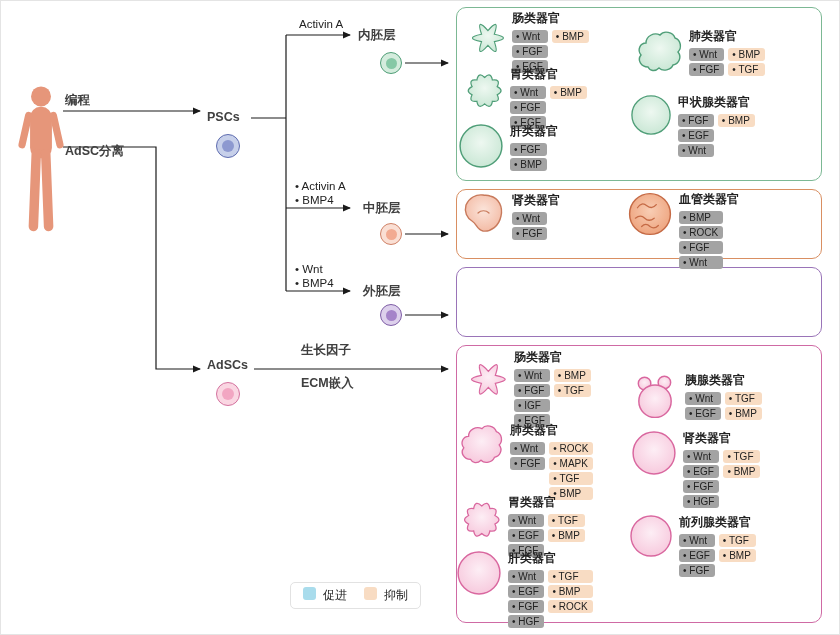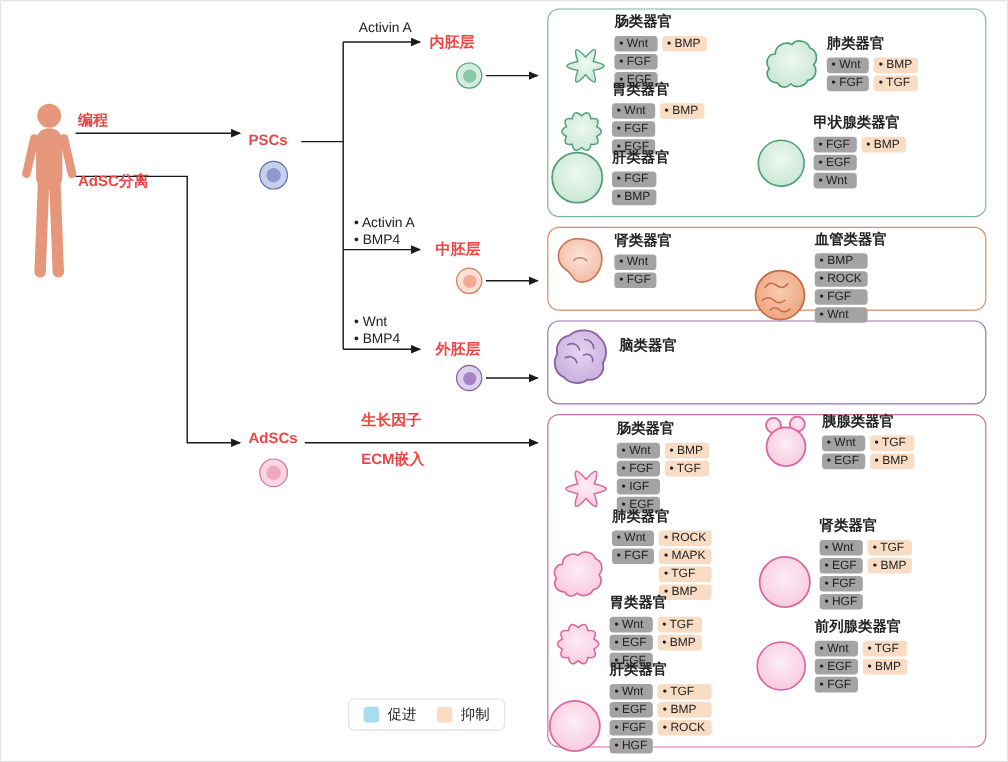--- a/index.html
+++ b/index.html
@@ -1,45 +1,45 @@
 <!DOCTYPE html>
 <html><head>
 <meta charset="utf-8">
 <style>
   *{margin:0;padding:0;box-sizing:border-box}
   html,body{background:#fff}
   body{font-family:"Liberation Sans","DejaVu Sans",sans-serif;color:#2a2a2a}
   .canvas{position:relative;width:840px;height:635px;background:#fff;border:1px solid #e4e4e4;overflow:hidden}
   .abs{position:absolute}
   svg.lines{position:absolute;left:0;top:0;pointer-events:none}
-  .flabel{position:absolute;font-size:12.5px;font-weight:700;white-space:nowrap;color:#ef4444}
+  .flabel{position:absolute;font-size:12.5px;font-weight:700;white-space:nowrap;color:#404040}
   .factor{position:absolute;font-size:11.5px;font-weight:400;white-space:nowrap;color:#222}
   .gbox{position:absolute;border-radius:10px;background:transparent}
   .box-endo{border:1.6px solid #7cb894}
   .box-meso{border:1.6px solid #d98f62}
   .box-ecto{border:1.6px solid #9a74b8}
   .box-adsc{border:1.6px solid #cf6aa4}
-  .card{position:absolute;display:flex;gap:6px;align-items:flex-end}
+  .card{position:absolute;display:flex;gap:6px;align-items:flex-start}
   .cardbody{display:flex;flex-direction:column}
   .oname{font-size:12px;font-weight:700;white-space:nowrap;margin-bottom:3px;color:#222}
   .cols{display:flex;gap:4px;align-items:flex-start}
   .col{display:flex;flex-direction:column;gap:2px}
   .badge{font-size:10px;line-height:1.2;padding:0.5px 5px 0.5px 4px;border-radius:3px;white-space:nowrap;color:#222}
   .badge::before{content:"• "}
   .badge.promote{background:#a3a3a3}
   .badge.inhibit{background:#f8dcc3}
   .cell{position:absolute;border-radius:50%;display:flex;align-items:center;justify-content:center}
   .nucleus{border-radius:50%}
   .icGreen{fill:url(#gGreen);stroke:#4f9e78;stroke-width:1.4}
   .icPink{fill:url(#gPink);stroke:#d9679f;stroke-width:1.4}
   .icSalmon{fill:url(#gSalmon);stroke:#c87a5c;stroke-width:1.4}
   .icOrange{fill:url(#gOrange);stroke:#c56a45;stroke-width:1.4}
   .icPurple{fill:url(#gPurple);stroke:#8a5fa8;stroke-width:1.4}
   .detail{fill:none;stroke-width:1.2;stroke-linecap:round}
-  .legend{position:absolute;display:flex;align-items:center;gap:7px;border:1px solid #e2e2e2;border-radius:5px;padding:4px 12px;background:#fff}
+  .legend{position:absolute;display:flex;align-items:flex-start;gap:7px;border:1px solid #e2e2e2;border-radius:5px;padding:4px 12px;background:#fff}
   .sw{width:13px;height:13px;border-radius:3px;display:inline-block}
   .sw.promote{background:#a9dcec}
   .sw.inhibit{background:#f8dcc3}
   .ltext{font-size:12px;font-weight:400;margin-right:10px;color:#222}
   .ltext:last-child{margin-right:0}
 </style>
 </head>
 <body>
 
 <svg width="0" height="0" style="position:absolute" aria-hidden="true">
@@ -277,34 +277,20 @@
         <div class="col">
             <span class="badge promote">BMP</span>
             <span class="badge promote">ROCK</span>
             <span class="badge promote">FGF</span>
             <span class="badge promote">Wnt</span>
           </div>
       </div>
     </div>
   </div>
 
-  <div class="card" style="left:457px;top:271px;align-items:flex-start">
-    <svg width="52" height="50" viewBox="0 0 48 46">
-      <path class="icPurple" d="M15,7 C22,1 33,2 38,8 C44,13 45,22 41,28 C43,35 37,42 29,41 C24,45 15,44 11,39 C4,36 2,27 6,21 C4,14 9,8 15,7 Z"></path>
-      <g class="detail" stroke="#8a5fa8">
-        <path d="M14,14 C18,12 22,14 23,18"></path>
-        <path d="M27,10 C31,10 34,13 34,17"></path>
-        <path d="M12,24 C16,22 20,24 21,28"></path>
-        <path d="M26,22 C30,20 34,23 33,27"></path>
-      </g>
-    </svg>
-    <div class="cardbody" style="margin-top:8px">
-      <div class="oname">脑类器官</div>
-    </div>
-  </div>
 
   <div class="card" style="left:457px;top:348px">
     <svg width="50" height="50" viewBox="-6 -6 56 56">
         <use href="#star6" class="icPink"></use>
       </svg>
     <div class="cardbody">
       <div class="oname">肠类器官</div>
       <div class="cols">
         <div class="col">
             <span class="badge promote">Wnt</span>
@@ -313,21 +299,21 @@
             <span class="badge promote">EGF</span>
           </div>
         <div class="col">
             <span class="badge inhibit">BMP</span>
             <span class="badge inhibit">TGF</span>
           </div>
       </div>
     </div>
   </div>
 
-  <div class="card" style="left:630px;top:342px">
+  <div class="card" style="left:630px;top:371px">
     <svg width="48" height="48" viewBox="0 0 46 46">
       <circle cx="13" cy="11" r="6" class="icPink"></circle>
       <circle cx="32" cy="10" r="6" class="icPink"></circle>
       <circle cx="23" cy="28" r="15.5" class="icPink"></circle>
     </svg>
     <div class="cardbody">
       <div class="oname">胰腺类器官</div>
       <div class="cols">
         <div class="col">
             <span class="badge promote">Wnt</span>

